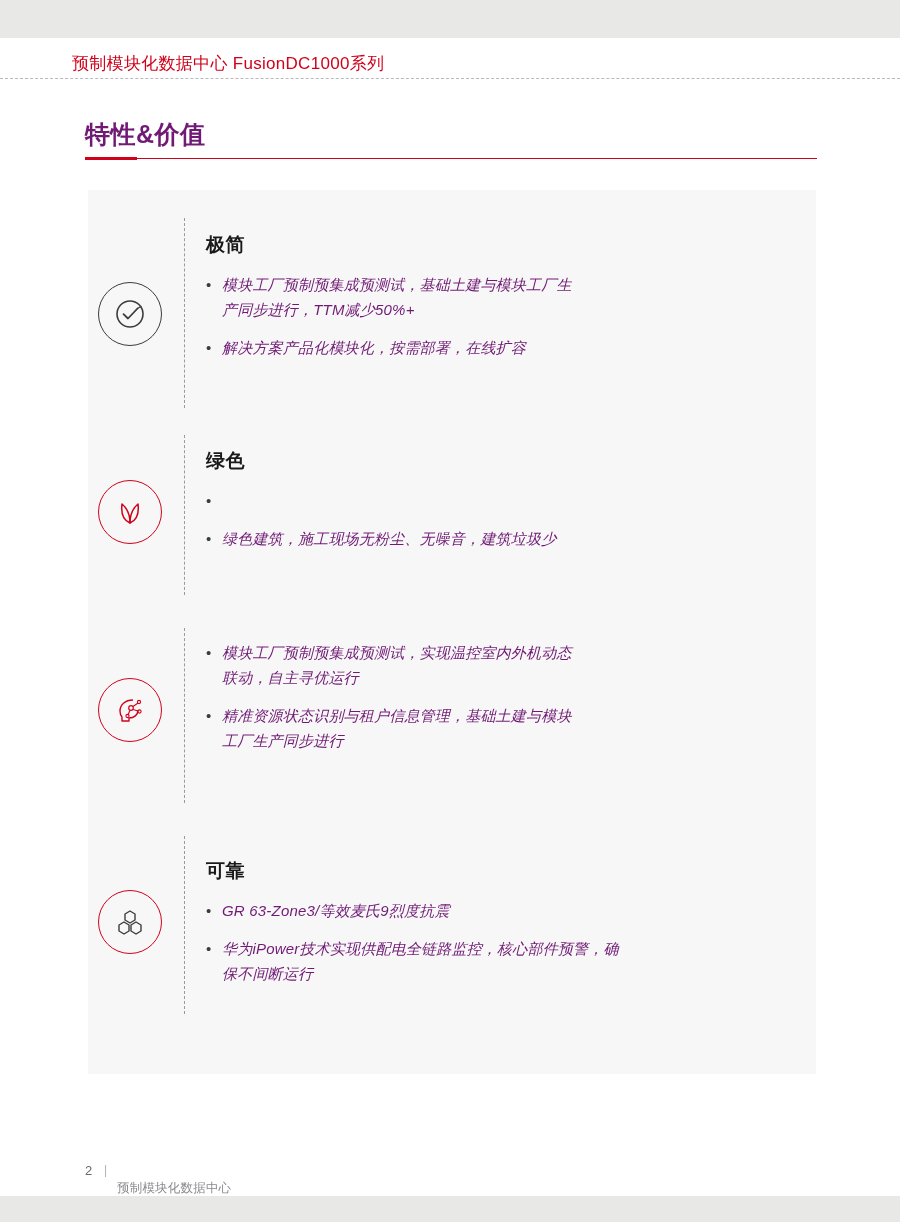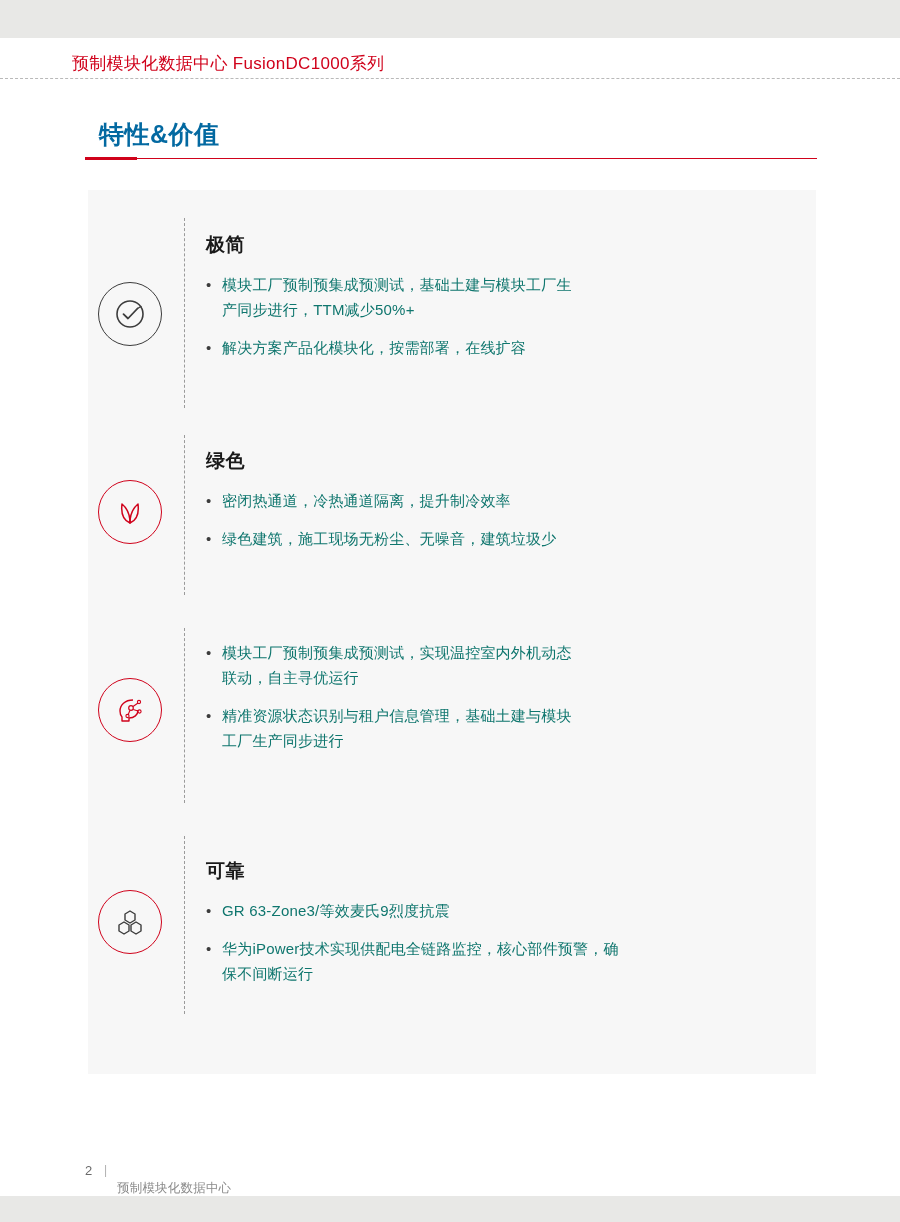--- a/index.html
+++ b/index.html
@@ -40,24 +40,24 @@
     top: 78px;
     left: 0;
     width: 900px;
     height: 0;
     border-top: 1px dashed #b9b9b9;
   }
 
   .section-title {
     position: absolute;
     top: 118px;
-    left: 99px;
+    left: 85px;
     font-size: 25px;
     font-weight: bold;
-    color: #0369a1;
+    color: #701a75;
     letter-spacing: 0.5px;
   }
 
   .title-underline-thick {
     position: absolute;
     top: 157px;
     left: 85px;
     width: 52px;
     height: 3px;
     background: #d0021b;
@@ -136,23 +136,24 @@
   .bullet-dot {
     width: 16px;
     flex: none;
     color: #3c3c3c;
     font-size: 15px;
     line-height: 25px;
   }
   .bullet-text {
     font-size: 15px;
     line-height: 25px;
-    color: #0f766e;
+    color: #701a75;
     letter-spacing: 0.2px;
     max-width: 360px;
+    font-style: italic;
   }
   .bullet-text.wide { max-width: 400px; }
 
   
   .footer-num {
     position: absolute;
     left: 85px;
     top: 1163px;
     font-size: 13px;
     color: #6a6a6a;
@@ -224,21 +225,20 @@
       <svg width="36" height="36" viewBox="0 0 36 36">
         <path d="M18 29 C18 22 16 15 10 10 C9 18 11 26 18 29 Z" fill="none" stroke="#d0021b" stroke-width="1.5" stroke-linejoin="round"></path>
         <path d="M18 29 C18 22 20 15 26 10 C27 18 25 26 18 29 Z" fill="none" stroke="#d0021b" stroke-width="1.5" stroke-linejoin="round"></path>
       </svg>
     </div>
     <div class="divider" style="top:5px; height:160px;"></div>
     <div class="feature-body" style="top:18px;">
       <div class="feature-name">绿色</div>
       <div class="bullet-row">
         <div class="bullet-dot">•</div>
-        <div class="bullet-text wide">密闭热通道，冷热通道隔离，提升制冷效率</div>
       </div>
       <div class="bullet-row">
         <div class="bullet-dot">•</div>
         <div class="bullet-text wide">绿色建筑，施工现场无粉尘、无噪音，建筑垃圾少</div>
       </div>
     </div>
   </div>
 
   <div class="feature" style="top:430px;">
     <div class="icon-wrap" style="top:58px;">

